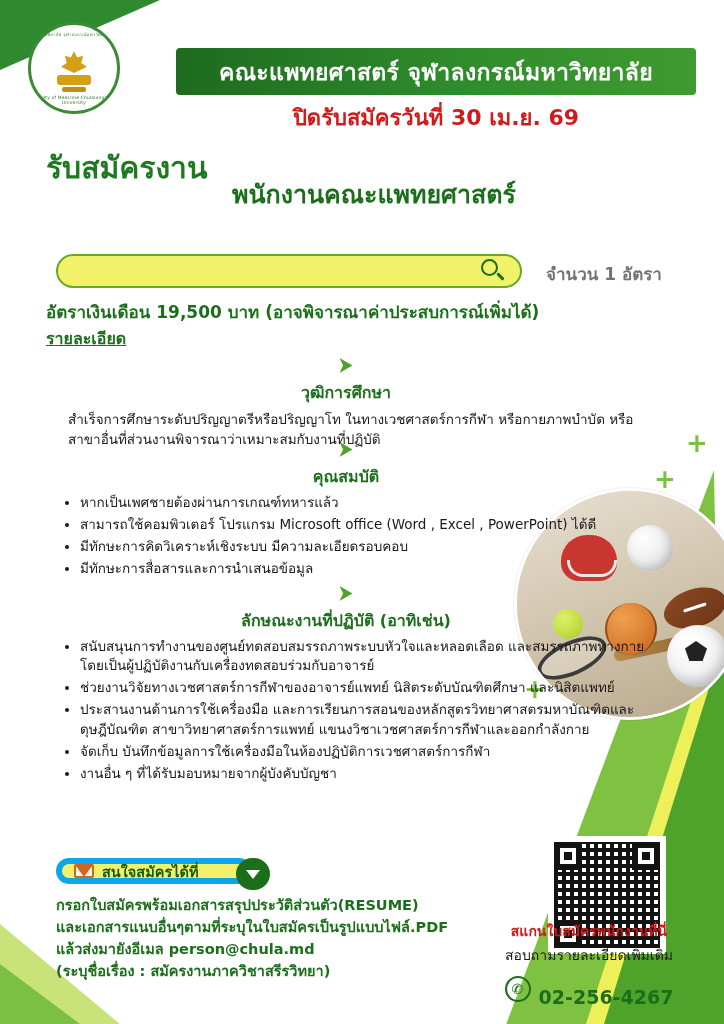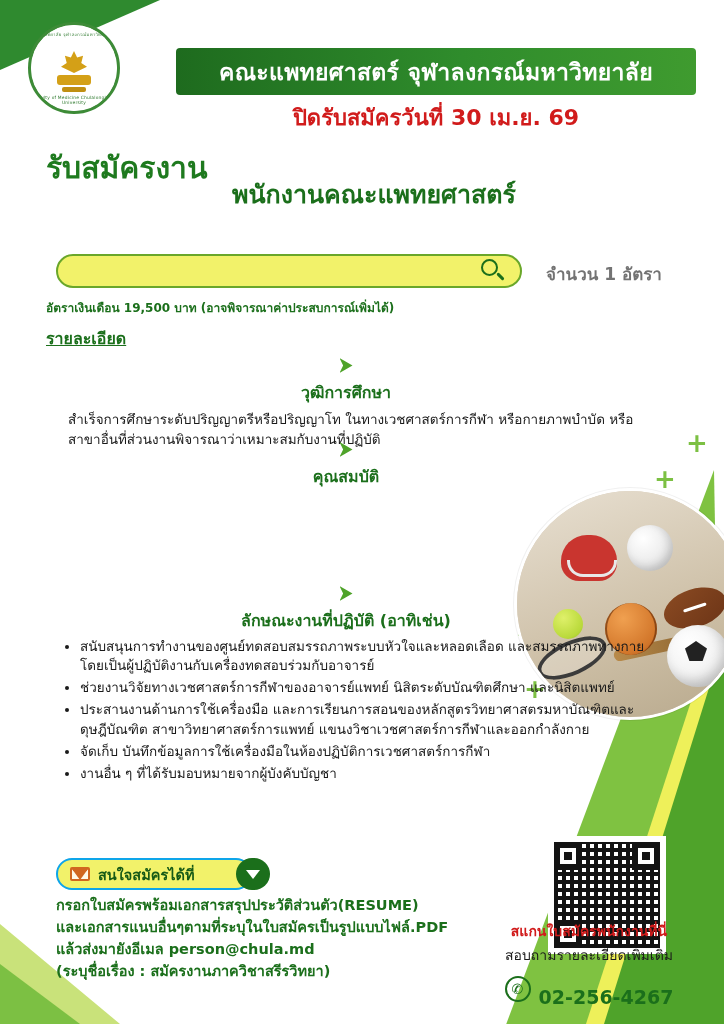--- a/index.html
+++ b/index.html
@@ -158,21 +158,21 @@
     position: absolute; left: 16px; top: 17px;
     width: 9px; height: 2.8px; background: #1b6f1b;
     transform: rotate(45deg); border-radius: 2px;
   }
   .quota {
     position: absolute; left: 546px; top: 260px;
     color: #737373; font-size: 17px; font-weight: bold;
   }
   .salary {
     position: absolute; left: 46px; top: 298px;
-    color: #1b6f1b; font-size: 12px; font-weight: bold;
+    color: #1b6f1b; font-size: 17px; font-weight: bold;
   }
   .details-head {
     position: absolute; left: 46px; top: 326px;
     color: #1b6f1b; font-size: 16px; font-weight: bold;
     text-decoration: underline;
   }
 
   
   .section { position: absolute; left: 46px; width: 600px; }
   .sec-head {
@@ -258,22 +258,22 @@
   }
   .bat {
     left: 96px; top: 150px; width: 90px; height: 12px; border-radius: 6px;
     background: linear-gradient(90deg,#b98b4a,#8a6330);
     transform: rotate(-12deg);
   }
 
   
   .apply-pill {
     position: absolute; left: 56px; top: 858px;
-    width: 196px; height: 32px;
-    background: #f2f26a; border: 2px solid #0ea5e9; border-radius: 17px;
+    width: 196px; height: 26px;
+    background: #f2f26a; border: 6px solid #0ea5e9; border-radius: 17px;
     display: flex; align-items: center; padding: 0 12px; gap: 8px;
   }
   .mail-icon {
     width: 20px; height: 14px; border: 2px solid #d1671f; border-radius: 2px; position: relative; background:#fff9e8;
   }
   .mail-icon::after {
     content:""; position:absolute; left:0; top:0; width: 16px; height: 9px;
     border-top: 2px solid #d1671f;
     clip-path: polygon(0 0, 100% 0, 50% 100%);
     background: #d1671f;
@@ -396,20 +396,26 @@
       <span>วุฒิการศึกษา</span>
     </div>
     <div class="sec-body">สำเร็จการศึกษาระดับปริญญาตรีหรือปริญญาโท ในทางเวชศาสตร์การกีฬา หรือกายภาพบำบัด หรือสาขาอื่นที่ส่วนงานพิจารณาว่าเหมาะสมกับงานที่ปฏิบัติ</div>
   </div>
 
   <div class="section" id="sec-qual">
     <div class="sec-head">
       <span class="arrow"></span>
       <span>คุณสมบัติ</span>
     </div>
+    <ul class="bullets">
+      <li>หากเป็นเพศชายต้องผ่านการเกณฑ์ทหารแล้ว</li>
+      <li>สามารถใช้คอมพิวเตอร์ โปรแกรม Microsoft office (Word , Excel , PowerPoint) ได้ดี</li>
+      <li>มีทักษะการคิดวิเคราะห์เชิงระบบ มีความละเอียดรอบคอบ</li>
+      <li>มีทักษะการสื่อสารและการนำเสนอข้อมูล</li>
+    </ul>
   </div>
 
   <div class="section" id="sec-duty">
     <div class="sec-head">
       <span class="arrow"></span>
       <span>ลักษณะงานที่ปฏิบัติ (อาทิเช่น)</span>
     </div>
     <ul class="bullets">
       <li>สนับสนุนการทำงานของศูนย์ทดสอบสมรรถภาพระบบหัวใจและหลอดเลือด และสมรรถภาพทางกาย โดยเป็นผู้ปฏิบัติงานกับเครื่องทดสอบร่วมกับอาจารย์</li>
       <li>ช่วยงานวิจัยทางเวชศาสตร์การกีฬาของอาจารย์แพทย์ นิสิตระดับบัณฑิตศึกษา และนิสิตแพทย์</li>

